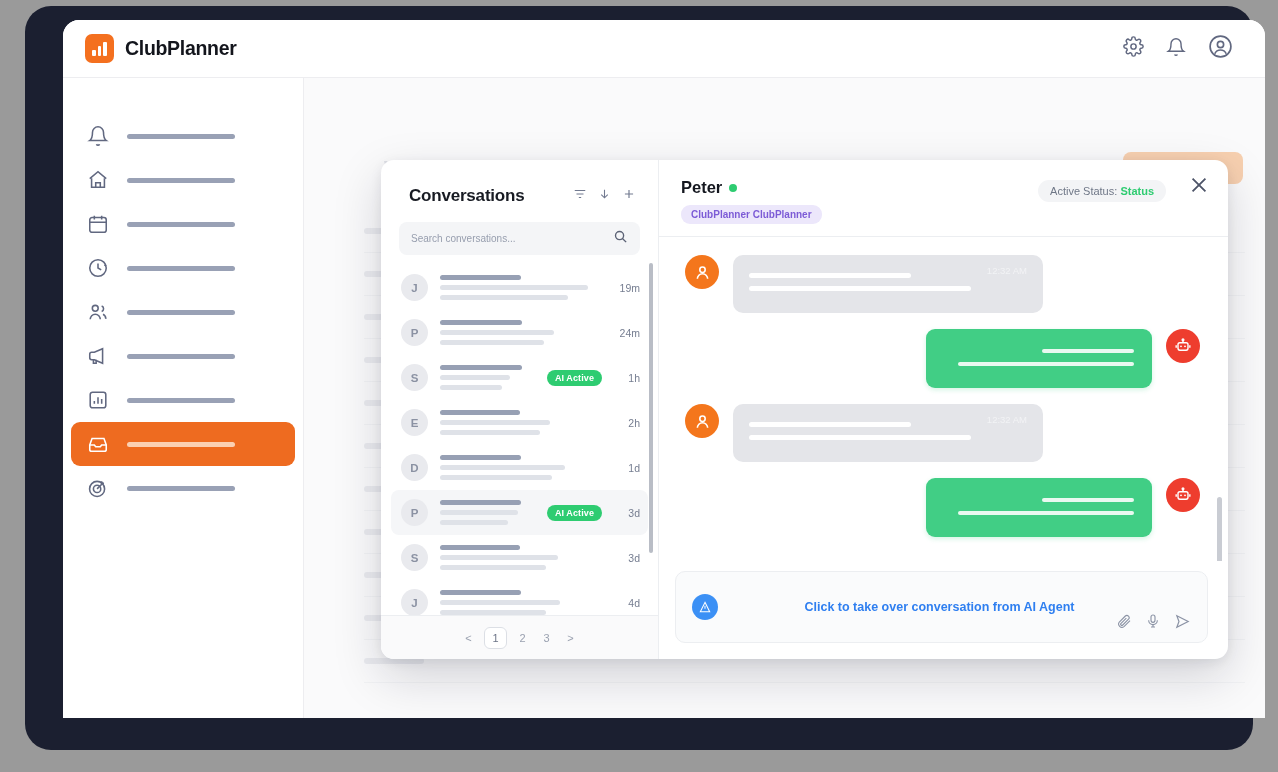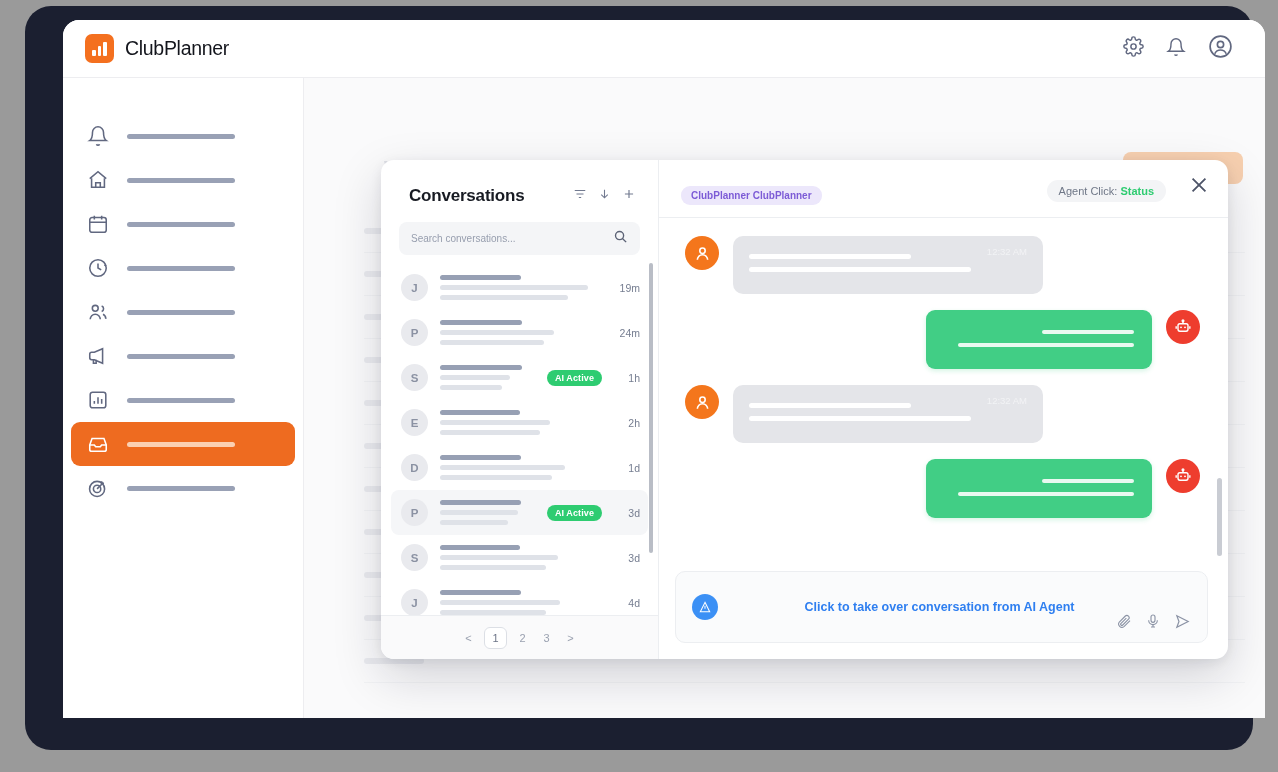--- a/index.html
+++ b/index.html
@@ -35,21 +35,21 @@
   .brand { display: flex; align-items: center; gap: 11px; }
   .brand-logo {
     width: 29px; height: 29px; border-radius: 7px; background: #f4701f;
     display: flex; align-items: flex-end; justify-content: center; gap: 2px;
     padding-bottom: 7px;
   }
   .brand-logo i { display: block; width: 3.5px; background: #fff; border-radius: 1px; }
   .brand-logo i:nth-child(1) { height: 6px; }
   .brand-logo i:nth-child(2) { height: 10px; }
   .brand-logo i:nth-child(3) { height: 14px; }
-  .brand-name { font-size: 19.5px; font-weight: 400; color: #13151c; letter-spacing: -0.3px; }
+  .brand-name { font-size: 19.5px; font-weight: 700; color: #13151c; letter-spacing: -0.3px; }
   .topbar-actions { display: flex; align-items: center; gap: 22px; color: #616880; }
 
   
   .sidebar {
     position: absolute; left: 0; top: 58px; width: 241px; height: 640px;
     background: #ffffff; border-right: 1px solid #ededf0; padding-top: 36px;
   }
   .nav-item {
     display: flex; align-items: center; gap: 18px;
     height: 44px; margin: 0 8px 0 8px; padding: 0 16px; border-radius: 9px;
@@ -468,23 +468,27 @@
             <span class="pg">&lt;</span>
             <span class="pg cur">1</span>
             <span class="pg">2</span>
             <span class="pg">3</span>
             <span class="pg">&gt;</span>
           </div>
         </div>
 
         <div class="chat-pane">
           <div class="chat-head">
+            <div class="chat-name">
+              <span>Peter</span>
+              <span class="dot-online"></span>
+            </div>
             <span class="tag-dev">ClubPlanner ClubPlanner</span>
             <div class="agent-status">
-              <em style="font-style:normal">Agent Click:</em>
+              <em style="font-style:normal">Active Status:</em>
               <span>Status</span>
             </div>
             <span class="close-x">
               <svg width="22" height="22" viewBox="0 0 24 24" fill="none" stroke="currentColor" stroke-width="2">
                   <path d="M5 5l14 14M19 5L5 19"></path>
                 </svg>
             </span>
           </div>
 
           <div class="chat-body">

